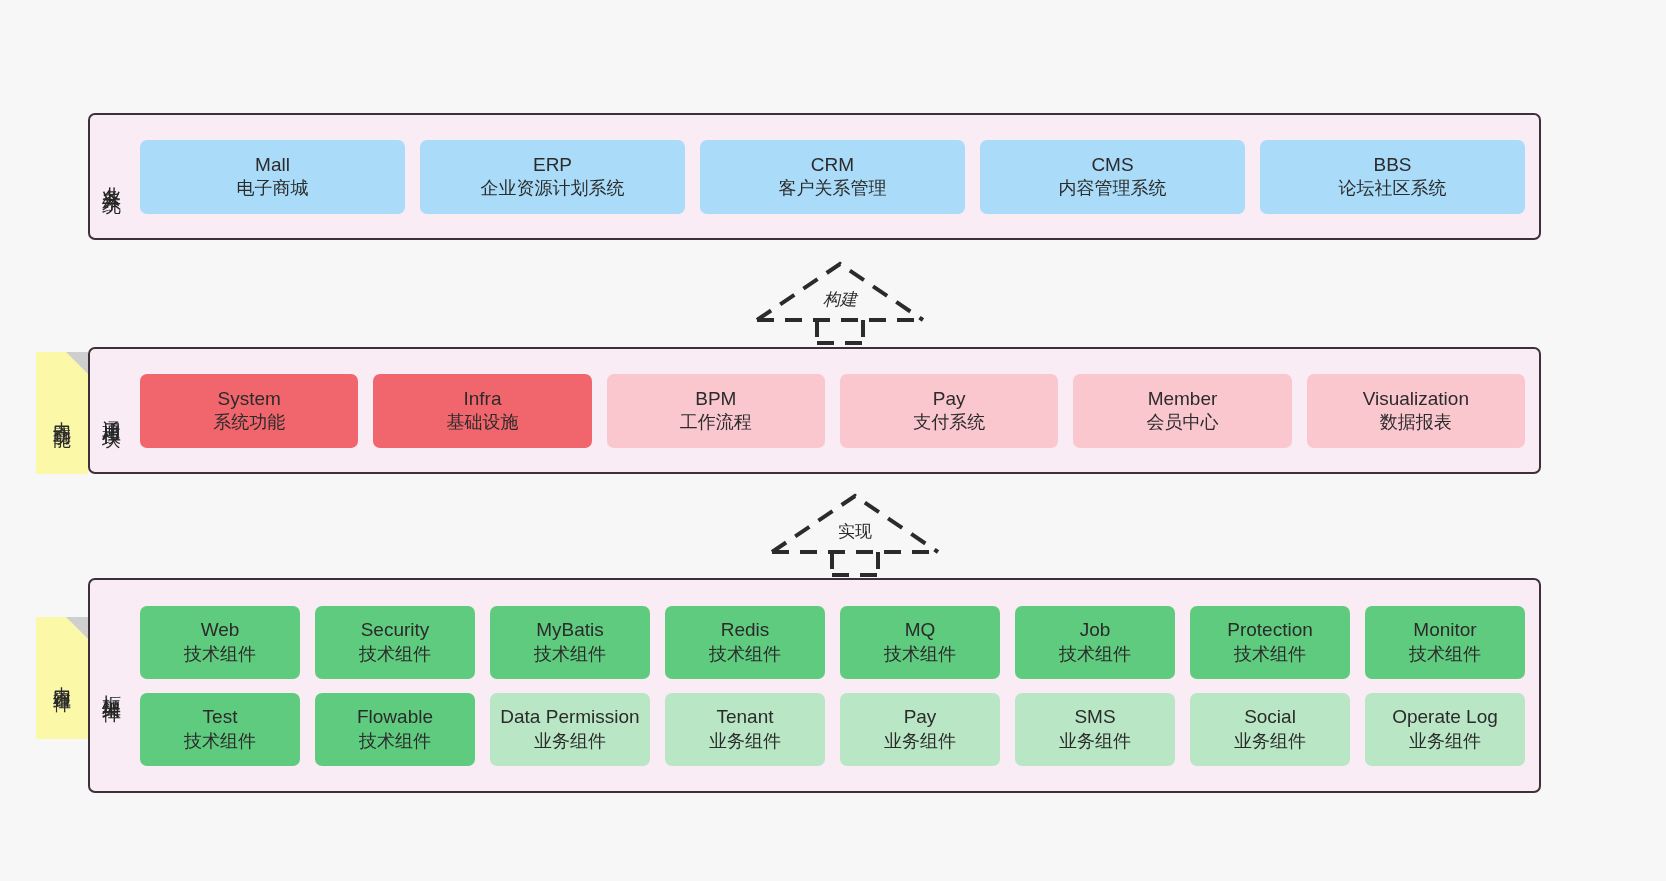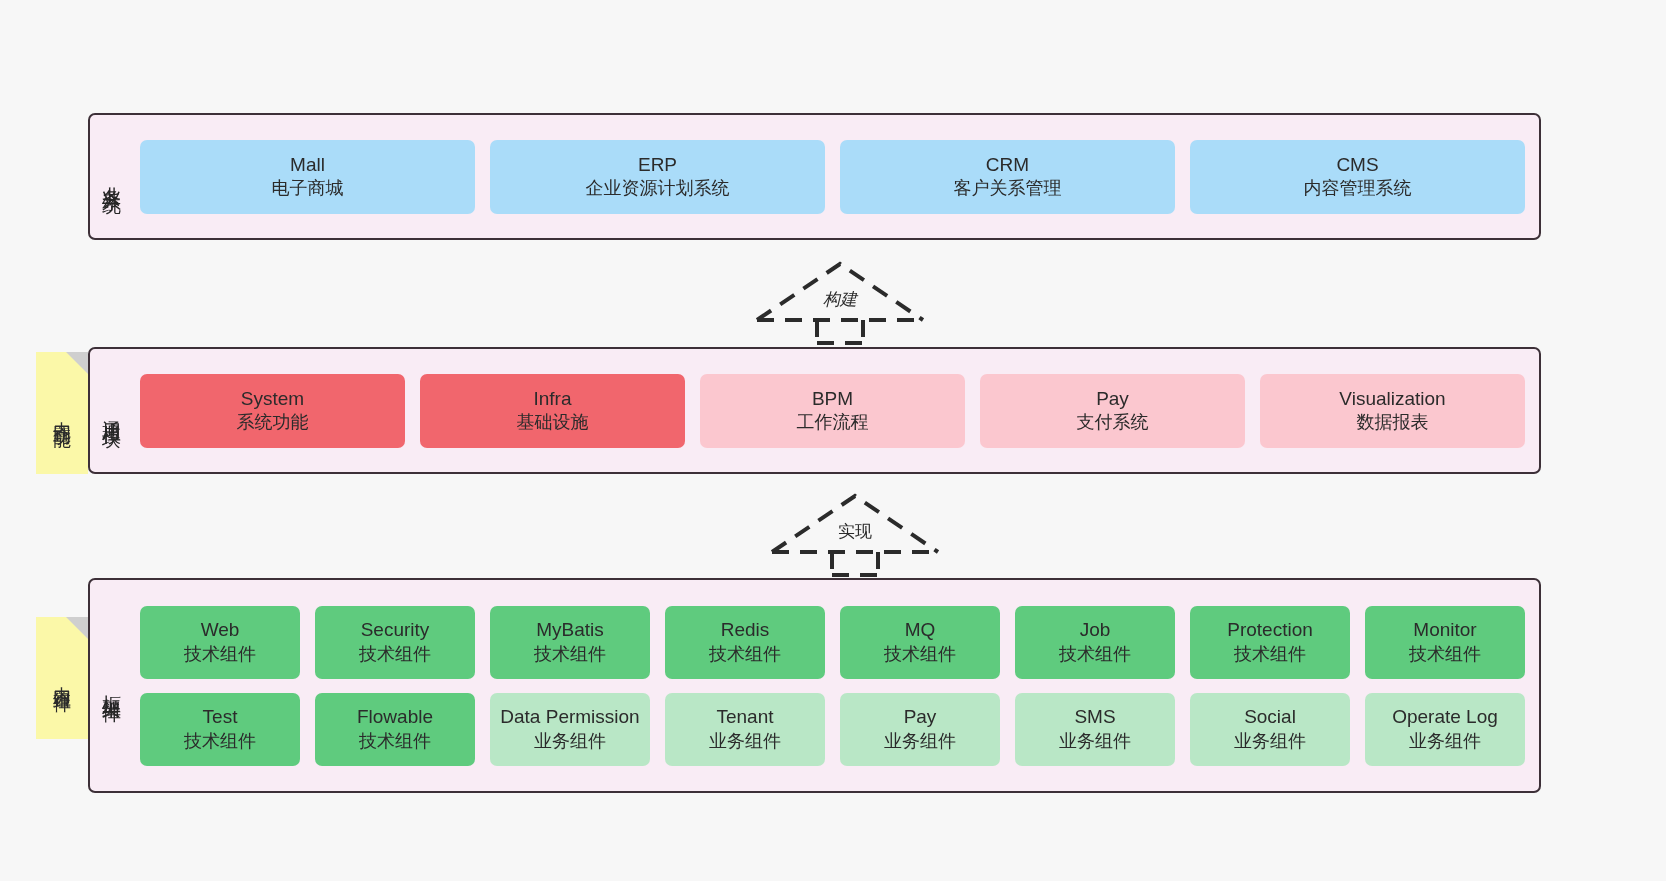--- a/index.html
+++ b/index.html
@@ -151,20 +151,24 @@
         <div class="card c-blue">
           <span class="t1">CRM</span>
           <span class="t2">客户关系管理</span>
         </div>
 
         <div class="card c-blue">
           <span class="t1">CMS</span>
           <span class="t2">内容管理系统</span>
         </div>
 
+        <div class="card c-blue">
+          <span class="t1">BBS</span>
+          <span class="t2">论坛社区系统</span>
+        </div>
 
       </div>
     </div>
   </div>
 
   <div class="uml-arrow" id="arrow-build">
     <svg width="190" height="87" viewBox="0 0 190 87">
       <polyline points="12,62 95,6 178,62" fill="none" stroke="#2b2b2b" stroke-width="4" stroke-dasharray="17 11" stroke-linecap="butt"></polyline>
       <line x1="12" y1="62" x2="178" y2="62" stroke="#2b2b2b" stroke-width="4" stroke-dasharray="17 11"></line>
       <line x1="72" y1="62" x2="72" y2="87" stroke="#2b2b2b" stroke-width="4" stroke-dasharray="17 11"></line>
@@ -197,20 +201,24 @@
         <div class="card c-red-light">
           <span class="t1">BPM</span>
           <span class="t2">工作流程</span>
         </div>
 
         <div class="card c-red-light">
           <span class="t1">Pay</span>
           <span class="t2">支付系统</span>
         </div>
 
+        <div class="card c-red-light">
+          <span class="t1">Member</span>
+          <span class="t2">会员中心</span>
+        </div>
 
         <div class="card c-red-light">
           <span class="t1">Visualization</span>
           <span class="t2">数据报表</span>
         </div>
 
       </div>
     </div>
   </div>
 

